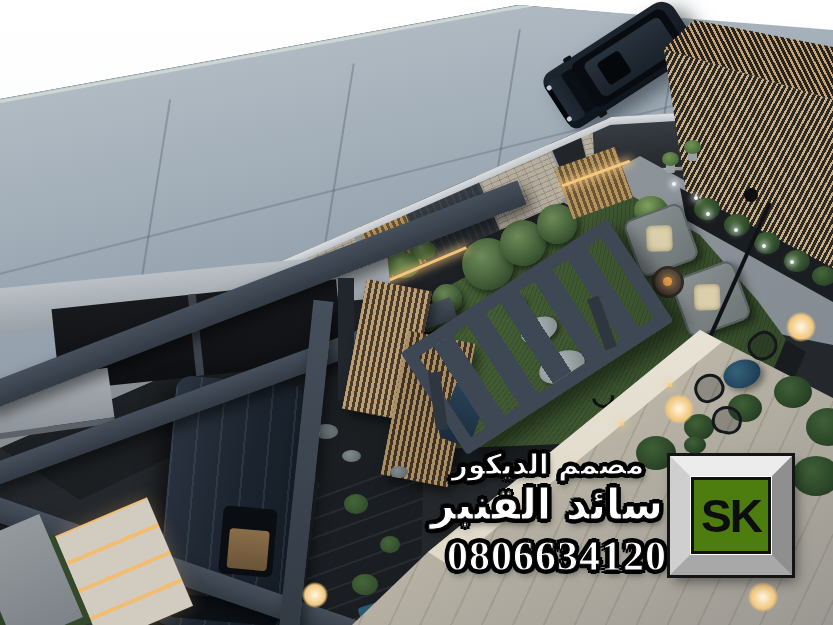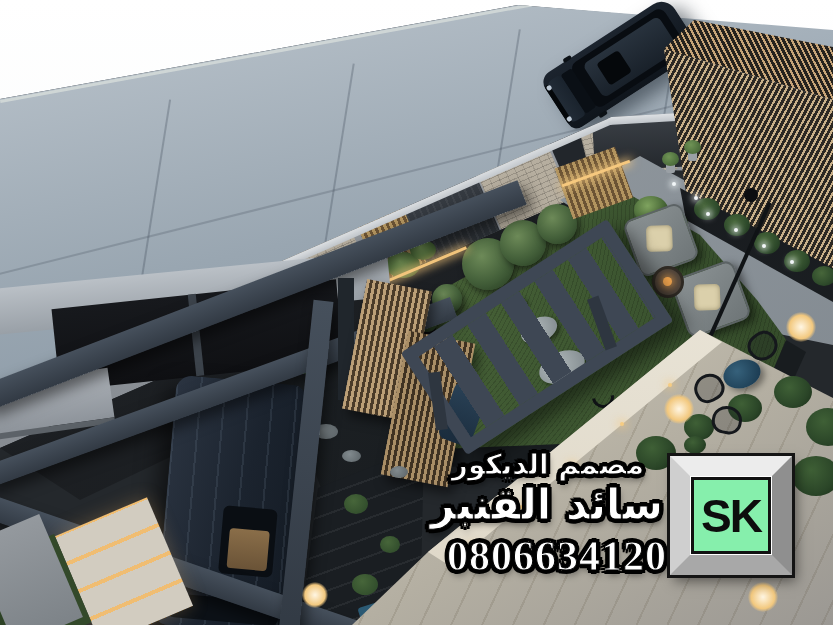--- a/index.html
+++ b/index.html
@@ -231,21 +231,21 @@
        0 -4px 0 #000,0 4px 0 #000,-4px 0 0 #000,4px 0 0 #000,2px 5px 7px rgba(0,0,0,.55);
      white-space:nowrap;}
   .ovLine1{right:189px;top:448px;font-size:28px;direction:rtl;}
   .ovLine2{right:170px;top:480px;font-size:42px;direction:rtl;}
   .ovPhone{right:166px;top:532px;font-size:42px;font-family:"Liberation Serif",serif;letter-spacing:1px;}
   .badge{left:670px;top:456px;width:122px;height:119px;}
   .badgeFrame{position:absolute;inset:0;border:20px solid;
      border-color:#ececec #8f8f8f #a8a8a8 #cfcfcf;
      background:#ffffff;outline:3px solid #141414;
      box-shadow:4px 6px 12px rgba(0,0,0,.5);}
-  .badgeInner{position:absolute;left:21px;top:21px;right:21px;bottom:21px;background:#86efac;
+  .badgeInner{position:absolute;left:21px;top:21px;right:21px;bottom:21px;background:#4d7c0f;
      border:3px solid #111;display:flex;align-items:center;justify-content:center;}
   .badgeText{font-size:46px;font-weight:bold;color:#0d0d0d;letter-spacing:-2px;
      font-family:"Liberation Sans",sans-serif;}
 </style>
 </head>
 <body>
 
 <div id="stage">
 
   <div class="layer sky"></div>

